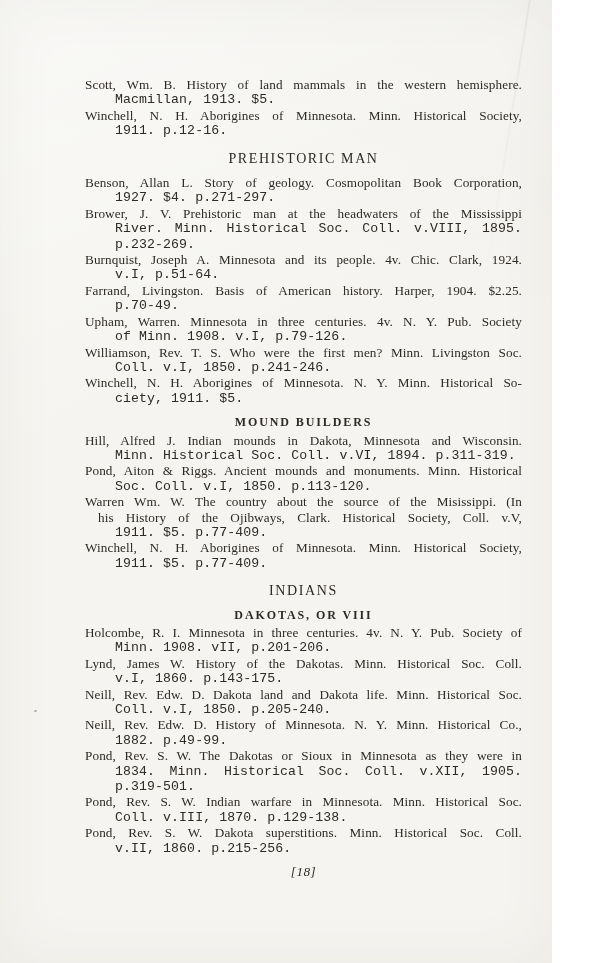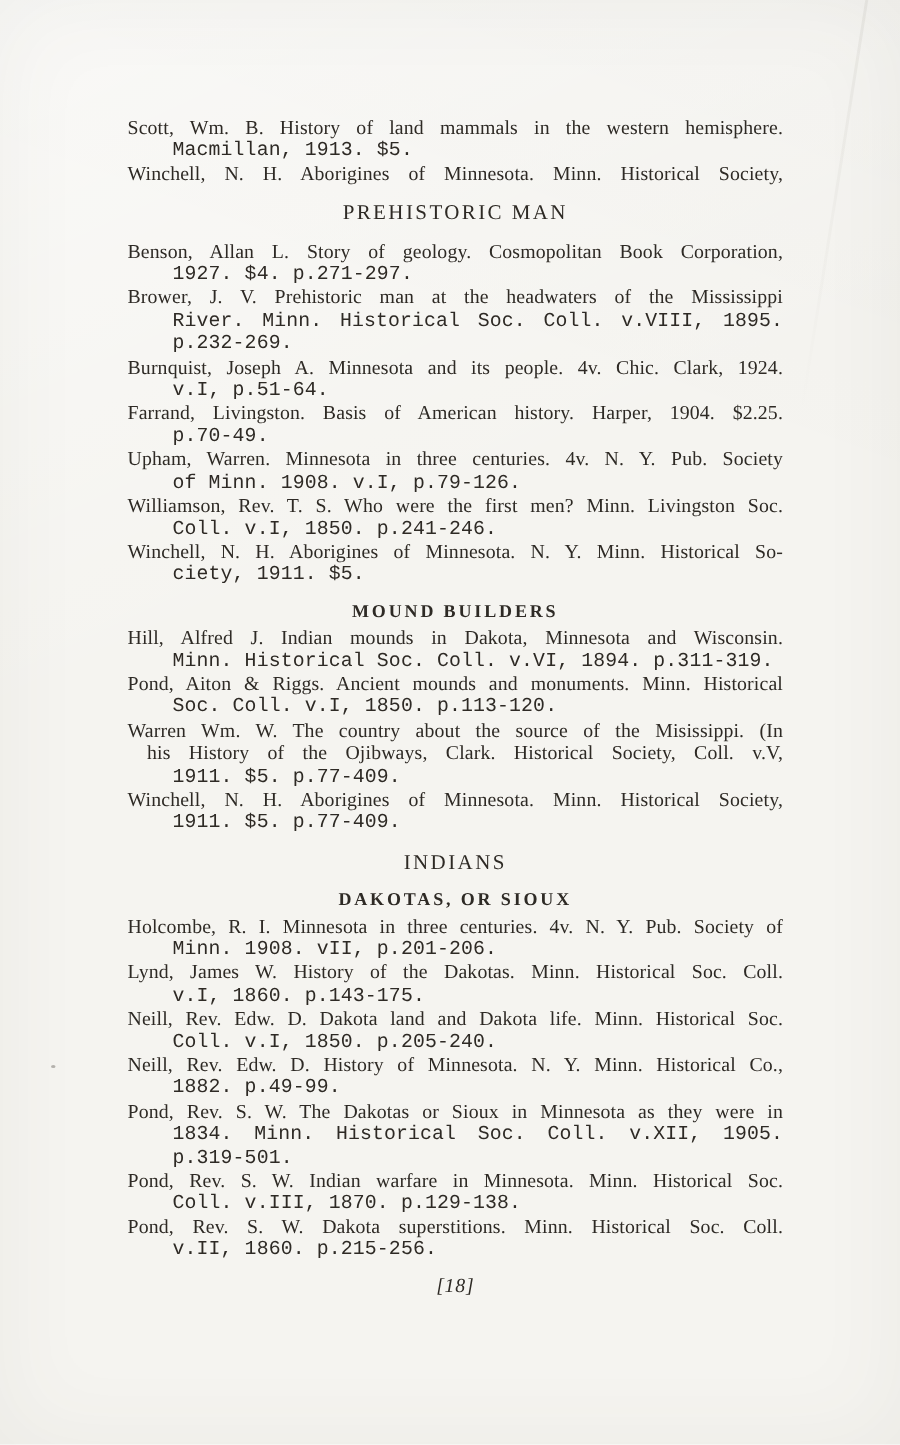--- a/index.html
+++ b/index.html
@@ -4,21 +4,21 @@
 <style>
   html, body {
     margin: 0;
     padding: 0;
     width: 600px;
     height: 963px;
     overflow: hidden;
   }
   .paper {
     position: relative;
-    width: 600px;
+    width: 552px;
     height: 963px;
     background:
       linear-gradient(155deg, rgba(255,255,255,0.5) 0%, rgba(255,255,255,0) 40%),
       linear-gradient(200deg, rgba(0,0,0,0.015) 0%, rgba(0,0,0,0) 30%),
       #f5f4f0;
     box-shadow: inset 0 0 60px rgba(90,85,70,0.06);
     font-family: "Liberation Serif", "DejaVu Serif", serif;
     color: #2e2a25;
   }
   .crease {
@@ -99,20 +99,21 @@
   <div class="crease"></div>
   <div class="speck"></div>
   <main class="textblock">
     <div id="sections">
         <div class="entry">
           <div class="line i0">Scott, Wm. B. History of land mammals in the western hemisphere.</div>
           <div class="line i1 final">Macmillan, 1913. $5.</div>
         </div>
         <div class="entry">
           <div class="line i0">Winchell, N. H. Aborigines of Minnesota. Minn. Historical Society,</div>
+          <div class="line i1 final">1911. p.12-16.</div>
         </div>
         <div class="hdr-major">PREHISTORIC MAN</div>
         <div class="entry">
           <div class="line i0">Benson, Allan L. Story of geology. Cosmopolitan Book Corporation,</div>
           <div class="line i1 final">1927. $4. p.271-297.</div>
         </div>
         <div class="entry">
           <div class="line i0">Brower, J. V. Prehistoric man at the headwaters of the Mississippi</div>
           <div class="line i1 final">River. Minn. Historical Soc. Coll. v.VIII, 1895. p.232-269.</div>
         </div>
@@ -148,21 +149,21 @@
         <div class="entry">
           <div class="line i0">Warren Wm. W. The country about the source of the Misissippi. (In</div>
           <div class="line i2">his History of the Ojibways, Clark. Historical Society, Coll. v.V,</div>
           <div class="line i1 final">1911. $5. p.77-409.</div>
         </div>
         <div class="entry">
           <div class="line i0">Winchell, N. H. Aborigines of Minnesota. Minn. Historical Society,</div>
           <div class="line i1 final">1911. $5. p.77-409.</div>
         </div>
         <div class="hdr-major">INDIANS</div>
-        <div class="hdr-minor">DAKOTAS, OR SIOUX</div>
+        <div class="hdr-minor">DAKOTAS, OR VIII</div>
         <div class="entry">
           <div class="line i0">Holcombe, R. I. Minnesota in three centuries. 4v. N. Y. Pub. Society of</div>
           <div class="line i1 final">Minn. 1908. vII, p.201-206.</div>
         </div>
         <div class="entry">
           <div class="line i0">Lynd, James W. History of the Dakotas. Minn. Historical Soc. Coll.</div>
           <div class="line i1 final">v.I, 1860. p.143-175.</div>
         </div>
         <div class="entry">
           <div class="line i0">Neill, Rev. Edw. D. Dakota land and Dakota life. Minn. Historical Soc.</div>

